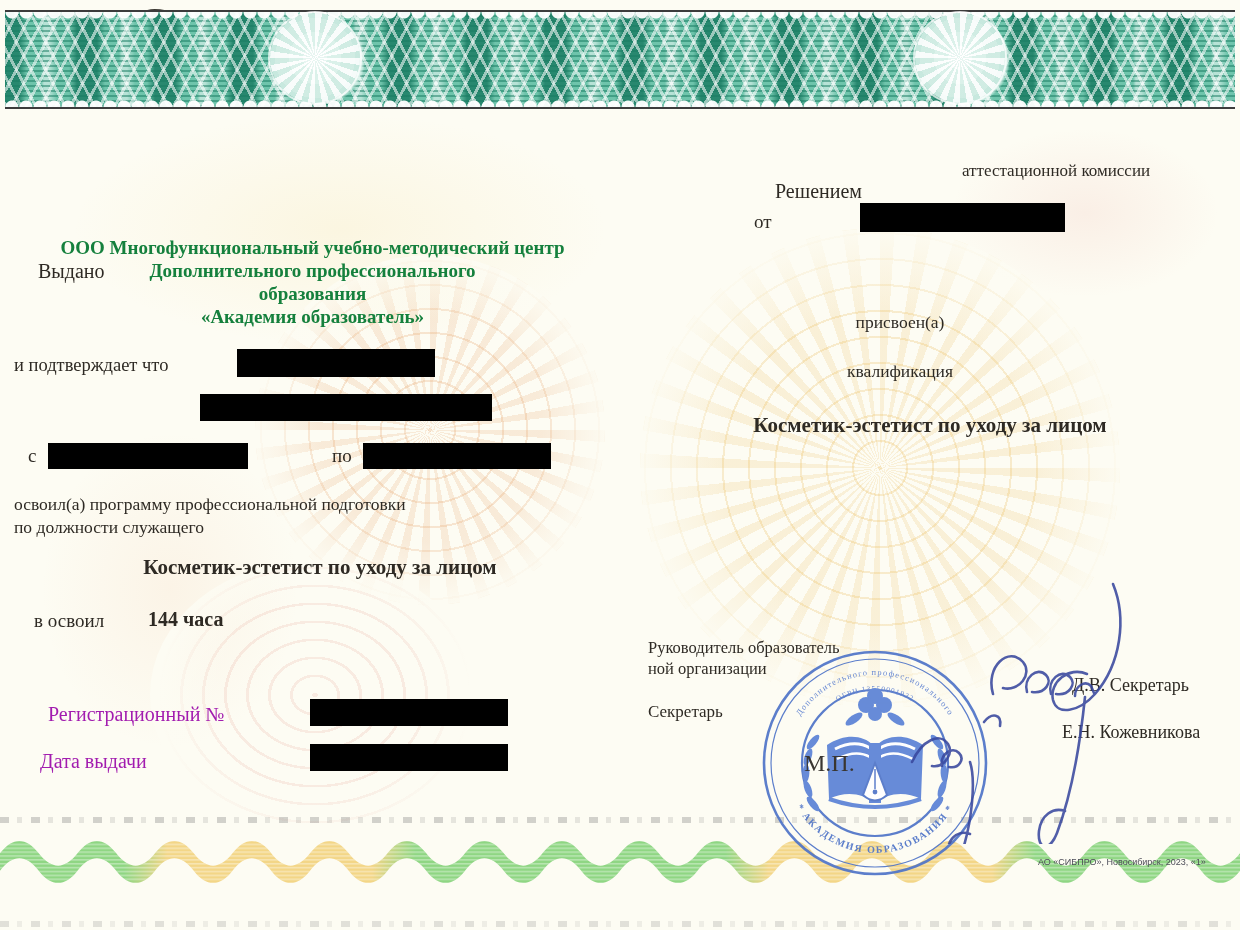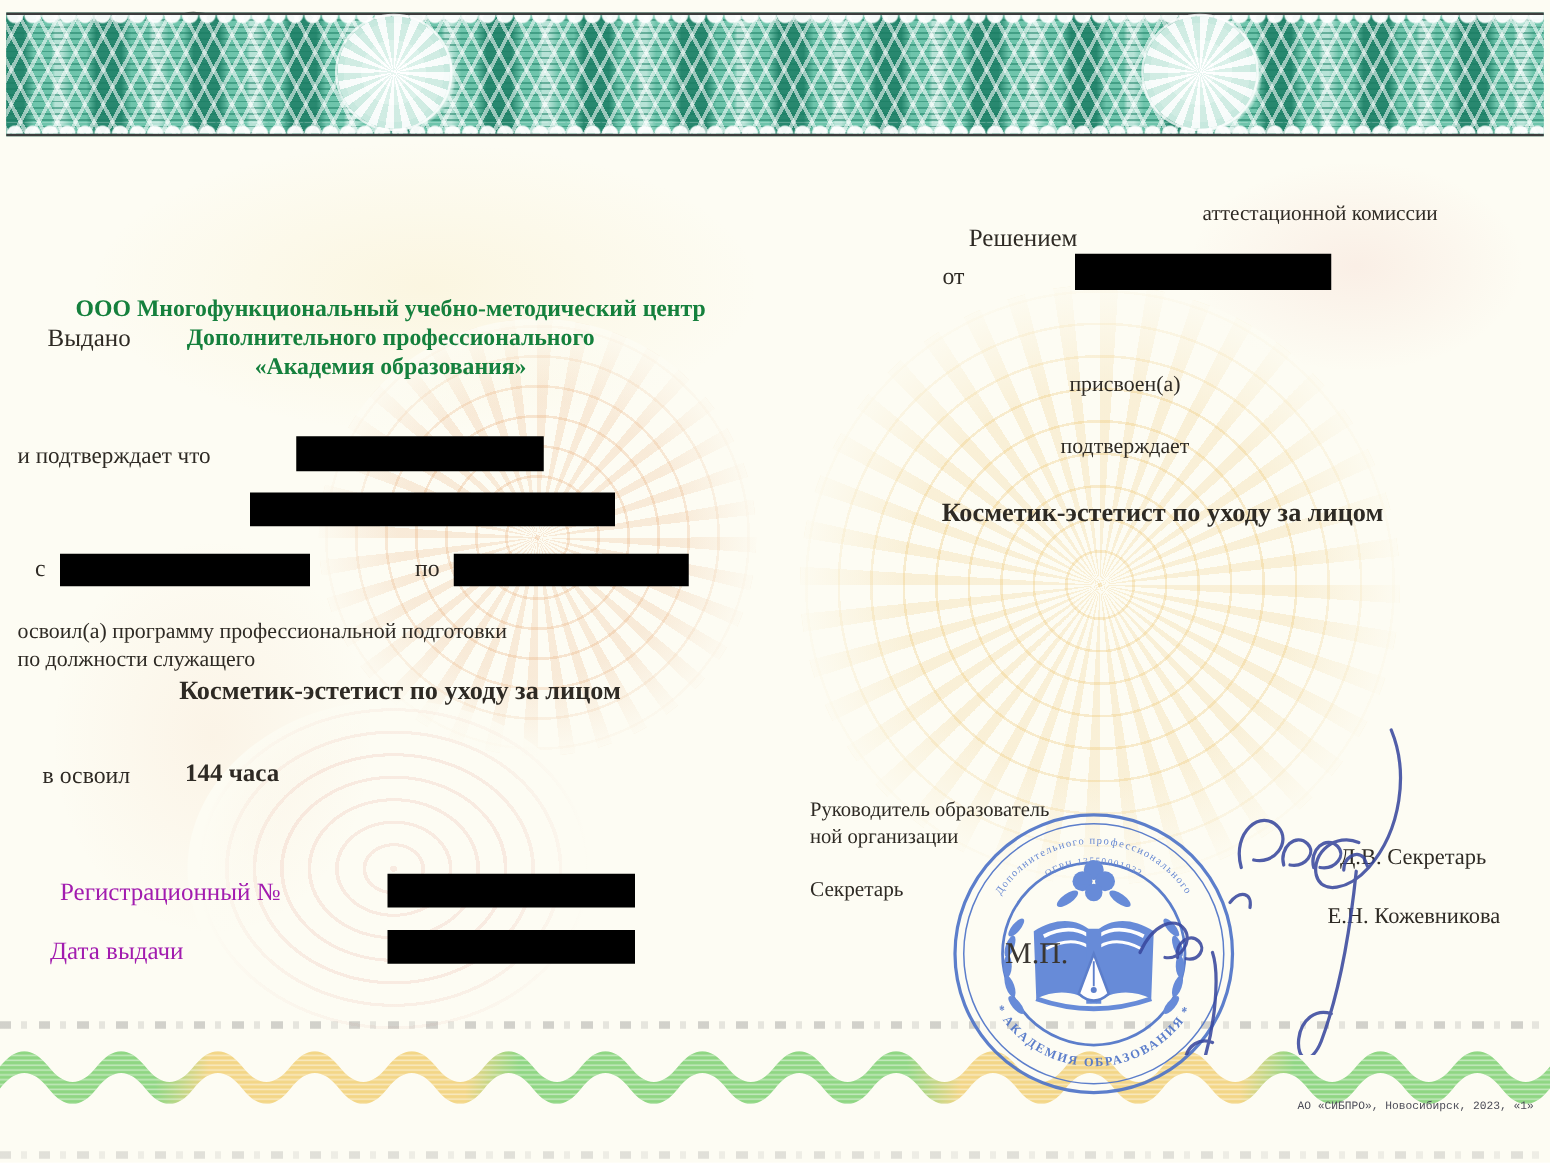--- a/index.html
+++ b/index.html
@@ -2,21 +2,21 @@
 <html><head>
 <meta charset="utf-8">
 <style>
   html,body{margin:0;padding:0;}
   #page{
     position:relative;width:1240px;height:930px;overflow:hidden;
     background:#fdfcf3;
     font-family:"Liberation Serif","DejaVu Serif",serif;
     color:#2e2a24;
   }
-  .center{text-align:center;}
+  .center{text-align:center;margin-top:15px;}
 
   
   .band-top{
     position:absolute;left:5px;right:5px;top:10px;height:95px;
     background-color:#57b79c;
     background-image:
       radial-gradient(circle at 315px 48px, rgba(255,255,255,.95) 0 10px, rgba(224,245,238,.92) 10px 22px, rgba(255,255,255,.85) 22px 32px, rgba(224,245,238,.8) 32px 42px, rgba(224,245,238,0) 45px),
       radial-gradient(circle at 960px 48px, rgba(255,255,255,.95) 0 10px, rgba(224,245,238,.92) 10px 22px, rgba(255,255,255,.85) 22px 32px, rgba(224,245,238,.8) 32px 42px, rgba(224,245,238,0) 45px),
       repeating-linear-gradient(62deg, rgba(255,255,255,.55) 0 3px, rgba(255,255,255,0) 3px 13px),
       repeating-linear-gradient(-62deg, rgba(255,255,255,.55) 0 3px, rgba(255,255,255,0) 3px 13px),
@@ -76,22 +76,22 @@
   .lbl{font-size:18.5px;}
   .lbl-b{font-size:18.5px;font-weight:normal;}
   .reg-lbl{font-size:20px;color:#a21caf;}
   .value-big{font-weight:bold;font-size:21px;}
   .redaction{position:absolute;background:#000;z-index:2;}
 
   
   #stamp{position:absolute;left:757px;top:645px;width:236px;height:236px;z-index:3;opacity:.92;}
   #mp-mark{z-index:4;}
   #signature{position:absolute;left:880px;top:572px;width:270px;height:272px;z-index:5;}
-  #printer-mark{position:absolute;left:1038px;top:880px;font-size:9px;color:#4d4d58;z-index:2;
-    font-family:Liberation Mono, monospace;}
+  #printer-mark{position:absolute;left:1038px;top:857px;font-size:9px;color:#4d4d58;z-index:2;
+    font-family:Liberation Sans, sans-serif;}
 </style>
 </head>
 <body>
 
 <div id="page">
 
   <div class="blob" id="blobTitle"></div>
   <div class="blob" id="blobTopRight"></div>
   <div class="blob" id="blobLowLeft"></div>
   <div class="rosette" id="rosetteOrange">
@@ -109,21 +109,22 @@
   <div class="band-rosette" style="left:915px;"></div>
 
   <div id="title-block">
     <div id="title">Свидетельство</div>
     <div id="subtitle">о профессии рабочего, должности служащего</div>
   </div>
 
   <div class="org-block">
     <div>ООО Многофункциональный учебно-методический центр</div>
     <div>Дополнительного профессионального</div>
-    <div>«Академия образования»</div>
+    <div>образования</div>
+    <div>«Академия образователь»</div>
   </div>
   <div class="txt lbl" style="left:38px;top:260px;font-size:20px;">Выдано</div>
 
   <div class="txt lbl-b" style="left:14px;top:355px;">и подтверждает что</div>
   <div class="redaction" style="left:237px;top:349px;width:198px;height:28px;"></div>
   <div class="redaction" style="left:200px;top:394px;width:292px;height:27px;"></div>
 
   <div class="txt lbl-b" style="left:28px;top:445px;font-size:19px;">с</div>
   <div class="redaction" style="left:48px;top:443px;width:200px;height:26px;"></div>
   <div class="txt lbl-b" style="left:332px;top:445px;font-size:19px;">по</div>
@@ -140,21 +141,21 @@
   <div class="redaction" style="left:310px;top:699px;width:198px;height:27px;"></div>
   <div class="txt reg-lbl" style="left:40px;top:750px;">Дата выдачи</div>
   <div class="redaction" style="left:310px;top:744px;width:198px;height:27px;"></div>
 
   <div class="txt" style="left:775px;top:180px;font-size:20px;">Решением</div>
   <div class="txt lbl-b" style="left:962px;top:161px;font-size:17px;">аттестационной комиссии</div>
   <div class="txt" style="left:754px;top:211px;font-size:19px;">от</div>
   <div class="redaction" style="left:860px;top:203px;width:205px;height:29px;"></div>
 
   <div class="txt center" style="left:700px;top:297px;width:400px;font-size:17.5px;">присвоен(а)</div>
-  <div class="txt center" style="left:700px;top:346px;width:400px;font-size:17.5px;">подтверждает</div>
+  <div class="txt center" style="left:700px;top:346px;width:400px;font-size:17.5px;">квалификация</div>
   <div class="txt value-big center" style="left:660px;top:398px;width:540px;">Косметик-эстетист по уходу за лицом</div>
 
   <div class="txt lbl-b" style="left:648px;top:637px;font-size:16.5px;line-height:21px;white-space:normal;width:230px;">
     <span>Руководитель образователь</span><br>
     <span>ной организации</span>
   </div>
   <div class="txt lbl-b" style="left:648px;top:702px;font-size:17px;">Секретарь</div>
   <div class="txt" style="left:1072px;top:675px;font-size:18px;">Д.В. Секретарь</div>
   <div class="txt" style="left:1062px;top:722px;font-size:18px;">Е.Н. Кожевникова</div>
   <div class="txt" id="mp-mark" style="left:804px;top:750px;font-size:24px;color:#3a3631;">М.П.</div>

